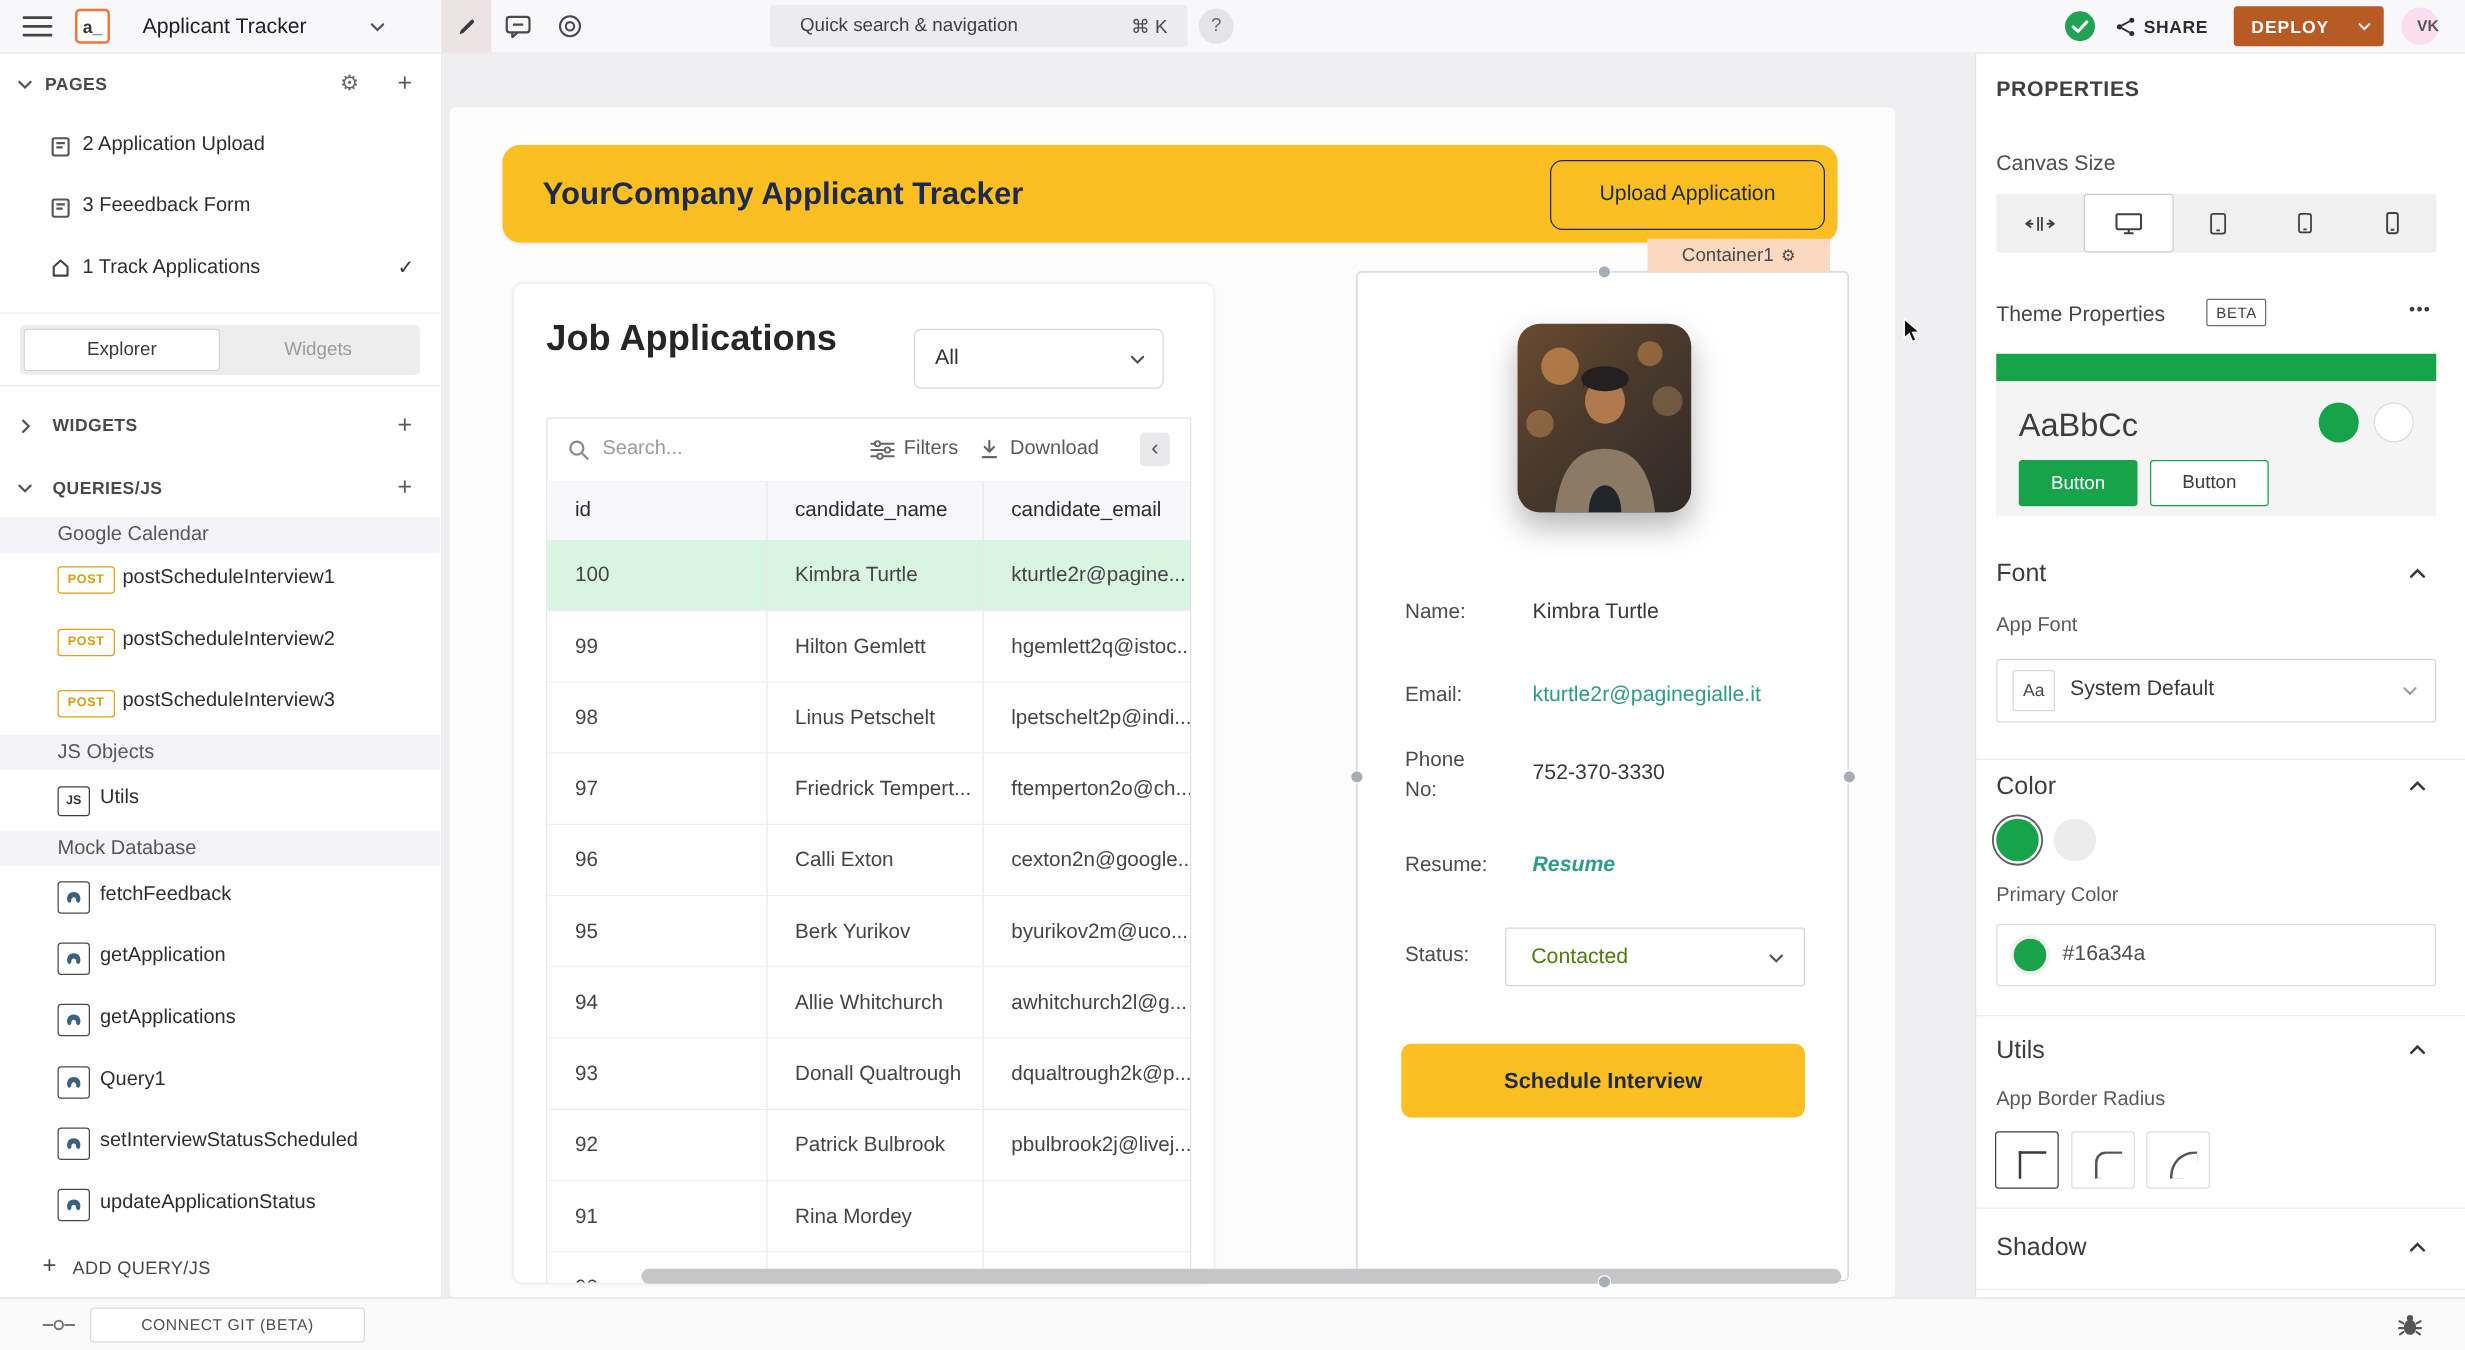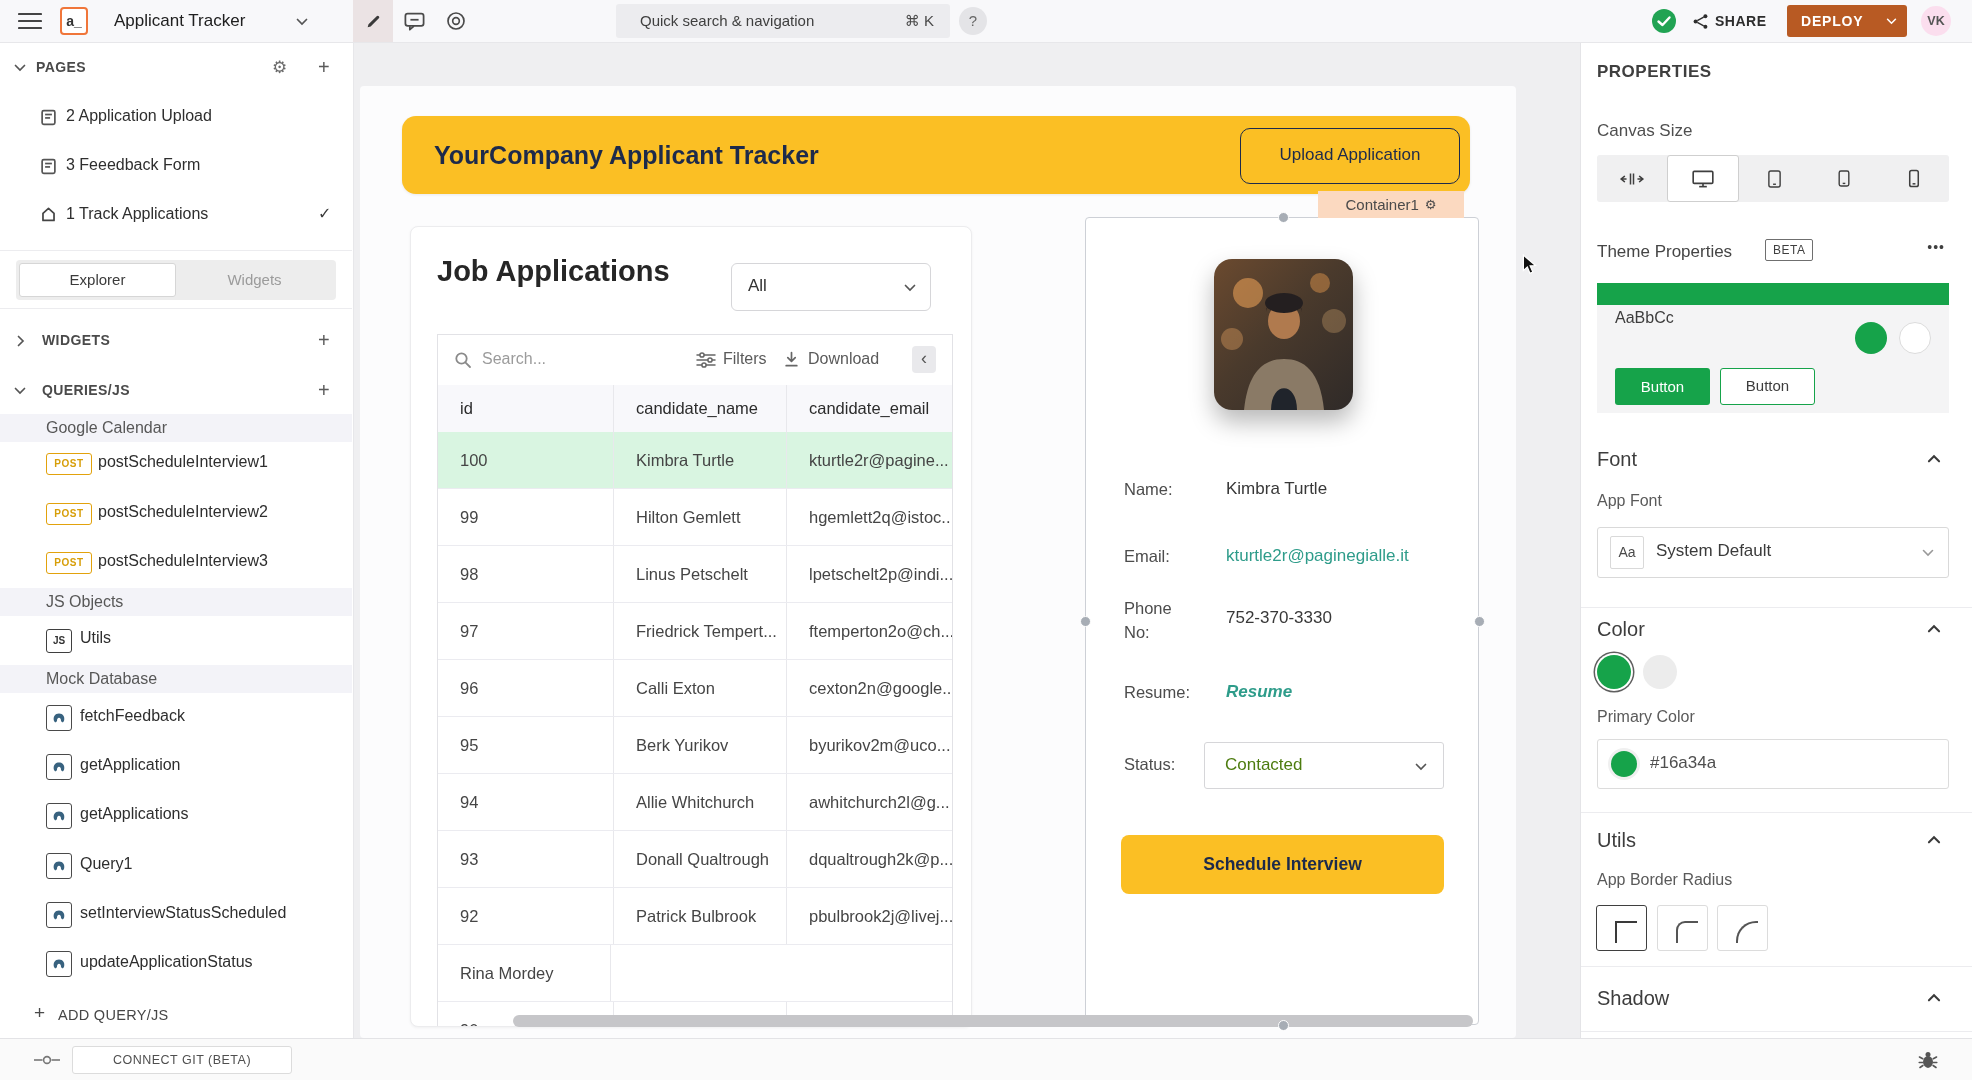--- a/index.html
+++ b/index.html
@@ -116,21 +116,21 @@
     <span class="tx" style="left:1715px;top:13px;font-size:14px;font-weight:600;letter-spacing:.5px;color:#2d2d2d">SHARE</span>
     <div class="abs" style="left:1787px;top:5px;width:120px;height:32px;background:#b85a23;border-radius:3px">
       <span class="tx" style="left:14px;top:8px;font-size:14px;font-weight:700;letter-spacing:.8px;color:#fff">DEPLOY</span>
       <span class="abs" style="right:10px;top:13px">
         <svg width="11" height="7" viewBox="0 0 12 8">
             <path d="M1.5 1.5 L6 6 L10.5 1.5" fill="none" stroke="#fff" stroke-width="1.8" stroke-linecap="round"></path>
           </svg>
       </span>
     </div>
     <span class="abs" style="left:1921px;top:6px;width:30px;height:30px;border-radius:50%;background:#fbdeee;color:#555;
-          font-size:12.5px;font-weight:600;text-align:center;line-height:30px">VK</span>
+          font-size:12.5px;font-weight:600;text-align:right;line-height:30px">VK</span>
   </header>
 
   <aside id="sidebar">
 
     <div class="srow" style="top:12px;height:28px">
       <span class="abs" style="left:14px;top:10px">
         <svg width="12" height="8" viewBox="0 0 12 8">
             <path d="M1.5 1.5 L6 6 L10.5 1.5" fill="none" stroke="#555" stroke-width="1.7" stroke-linecap="round"></path>
           </svg>
         </span>
@@ -378,20 +378,21 @@
             <div class="cell c1">93</div>
             <div class="cell c2">Donall Qualtrough</div>
             <div class="cell c3">dqualtrough2k@p...</div>
           </div>
           <div class="trow">
             <div class="cell c1">92</div>
             <div class="cell c2">Patrick Bulbrook</div>
             <div class="cell c3">pbulbrook2j@livej...</div>
           </div>
           <div class="trow">
+            <div class="cell c1">91</div>
             <div class="cell c2">Rina Mordey</div>
           </div>
           <div class="trow">
             <div class="cell c1">90</div>
             <div class="cell c2">Jany Mullins</div>
             <div class="cell c3">jmullins2h@shutt...</div>
           </div>
         </div>
       </div>
     </div>
@@ -495,21 +496,21 @@
     <div class="abs" style="left:16px;top:197px;width:352px;height:30px">
       <span style="position:absolute;left:0;top:3px;font-size:17px;color:#454545;white-space:nowrap">Theme Properties</span>
       <span style="position:absolute;left:168px;top:0;border:1px solid #6f6f6f;border-radius:2px;padding:3px 7px;
             font-size:12px;letter-spacing:.5px;color:#3f3f3f">BETA</span>
       <span style="position:absolute;right:4px;top:0;font-size:14px;letter-spacing:1px;color:#3f3f3f">•••</span>
     </div>
 
     <div class="abs" style="left:16px;top:241px;width:352px;height:130px">
       <div class="abs" style="left:0;top:0;width:352px;height:22px;background:#16a34a"></div>
       <div class="abs" style="left:0;top:22px;width:352px;height:108px;background:#f4f4f5">
-        <span class="tx" style="left:18px;top:4px;font-size:16px;color:#3d3d3d">AaBbCc</span>
+        <span class="tx" style="left:18px;top:20px;font-size:26px;color:#3d3d3d">AaBbCc</span>
         <span class="abs" style="left:258px;top:17px;width:32px;height:32px;border-radius:50%;background:#16a34a"></span>
         <span class="abs" style="left:302px;top:17px;width:32px;height:32px;border-radius:50%;background:#fff;border:1px solid #dcdcdc;box-sizing:border-box"></span>
         <span class="abs" style="left:18px;top:63px;width:95px;height:37px;background:#16a34a;border-radius:3px;
               font-size:15px;color:#fff;text-align:center;line-height:37px">Button</span>
         <span class="abs" style="left:123px;top:63px;width:95px;height:37px;background:#fff;border:1.2px solid #16a34a;border-radius:3px;box-sizing:border-box;
               font-size:15px;color:#3d3d3d;text-align:center;line-height:34px">Button</span>
       </div>
     </div>
 
     <span class="sechead" style="top:406px">Font</span>

